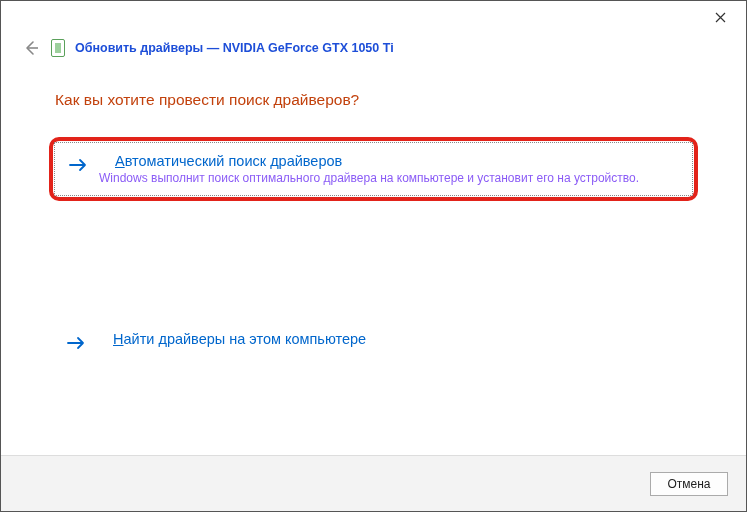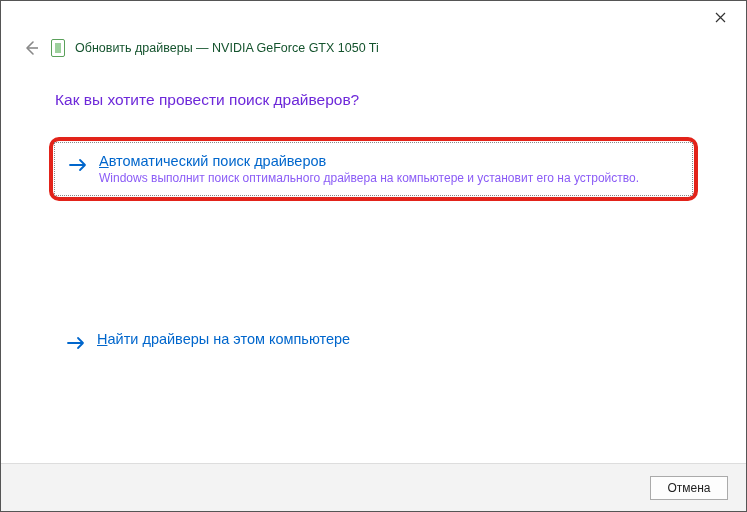--- a/index.html
+++ b/index.html
@@ -57,31 +57,32 @@
     background: #fff;
   }
   .device-icon::after{
     content:"";
     position:absolute;
     left:3px; right:3px; top:3px; bottom:3px;
     background:#9dd09d;
   }
   .header-title {
     font-size: 12.5px;
-    color: #14532d;
+    color: #1d4ed8;
+    font-weight: bold;
   }
   .content {
     flex: 1;
     padding: 28px 48px 0 48px;
     display: flex;
     flex-direction: column;
   }
   .question {
     font-size: 15.5px;
-    color: #6d28d9;
+    color: #c2410c;
     margin-bottom: 28px;
     margin-left: 6px;
   }
   .option {
     padding: 14px 16px 14px 18px;
     display: flex;
     gap: 12px;
     cursor: pointer;
     margin-bottom: 4px;
   }
@@ -102,30 +103,31 @@
     flex-shrink: 0;
     width: 18px; height: 18px;
     margin-top: 3px;
     display:flex; align-items:center; justify-content:center;
   }
   .opt-arrow svg { width:18px; height:14px; stroke:#0066cc; stroke-width:1.8; fill:none;}
   .opt-text { display:flex; flex-direction:column; gap:2px; }
   .opt-title {
     font-size: 14.5px;
     color: #0066cc;
+    margin-left: 16px;
   }
   .opt-title .ul { text-decoration: underline; }
   .opt-desc {
     font-size: 12px;
     color: #8b5cf6;
   }
   .spacer { flex:1; }
   .option-second { margin-top: 112px; }
   .footer {
-    height: 48px;
+    height: 56px;
     border-top: 1px solid #ddd;
     background: #f3f3f3;
     display:flex;
     align-items:center;
     justify-content:flex-end;
     padding-right: 18px;
   }
   .cancel-btn {
     min-width: 78px;
     height: 24px;

